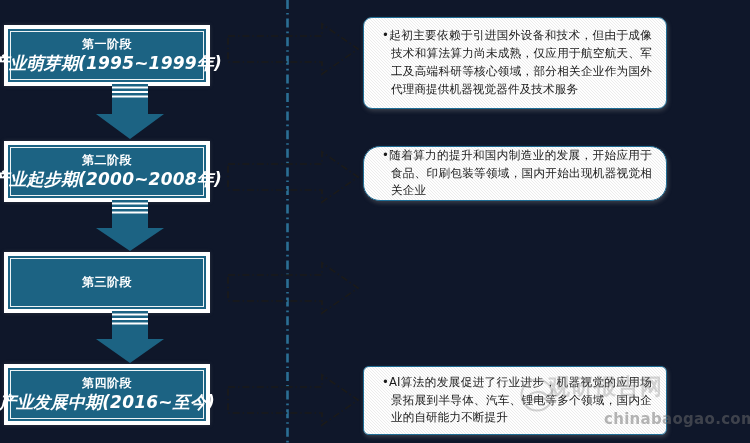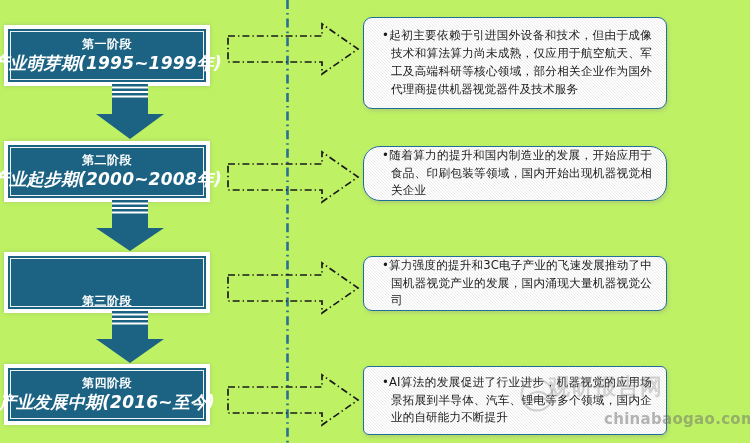--- a/index.html
+++ b/index.html
@@ -10,21 +10,21 @@
     width: 750px; height: 443px;
     position: relative;
     overflow: hidden;
     font-family: "DejaVu Sans", "Liberation Sans", sans-serif;
   }
 
   #canvas {
     position: absolute;
     left: 0; top: 0;
     width: 750px; height: 443px;
-    background: #bef264;
+    background: #0f172a;
   }
 
   
   .stage-box {
     position: absolute;
     left: 7px;
     width: 200px;
     height: 55px;
     background: #1c6383;
     box-sizing: border-box;
@@ -55,21 +55,21 @@
     font-weight: bold;
     font-style: italic;
     letter-spacing: 0.2px;
     position: relative;
     z-index: 2;
     white-space: nowrap;
   }
 
   #stage-0 { top: 28px; }
   #stage-1 { top: 144px; }
-  #stage-2 { top: 255px; justify-content: flex-end; }
+  #stage-2 { top: 255px; }
   #stage-3 { top: 367px; }
 
   
   .down-arrow {
     position: absolute;
     left: 95px;
     width: 70px;
   }
   .down-arrow svg { display:block; }
   #downarrow-0 { top: 84px; height: 56px; }
@@ -268,25 +268,20 @@
       <div class="callout-text"><span class="bullet-dot">•</span><span>起初主要依赖于引进国外设备和技术，但由于成像技术和算法算力尚未成熟，仅应用于航空航天、军工及高端科研等核心领域，部分相关企业作为国外代理商提供机器视觉器件及技术服务</span></div>
     </div>
   </div>
 
   <div class="callout" id="callout-1">
     <div class="callout-body">
       <div class="callout-text"><span class="bullet-dot">•</span><span>随着算力的提升和国内制造业的发展，开始应用于食品、印刷包装等领域，国内开始出现机器视觉相关企业</span></div>
     </div>
   </div>
 
-  <div class="callout" id="callout-2">
-    <div class="callout-body">
-      <div class="callout-text"><span class="bullet-dot">•</span><span>算力强度的提升和3C电子产业的飞速发展推动了中国机器视觉产业的发展，国内涌现大量机器视觉公司</span></div>
-    </div>
-  </div>
 
   <div class="callout" id="callout-3">
     <div class="callout-body">
       <div class="callout-text"><span class="bullet-dot">•</span><span>AI算法的发展促进了行业进步，机器视觉的应用场景拓展到半导体、汽车、锂电等多个领域，国内企业的自研能力不断提升</span></div>
     </div>
   </div>
 
   <div id="watermark">
     <div id="watermark-logo">
       <svg width="34" height="34" viewBox="0 0 34 34" xmlns="http://www.w3.org/2000/svg">

